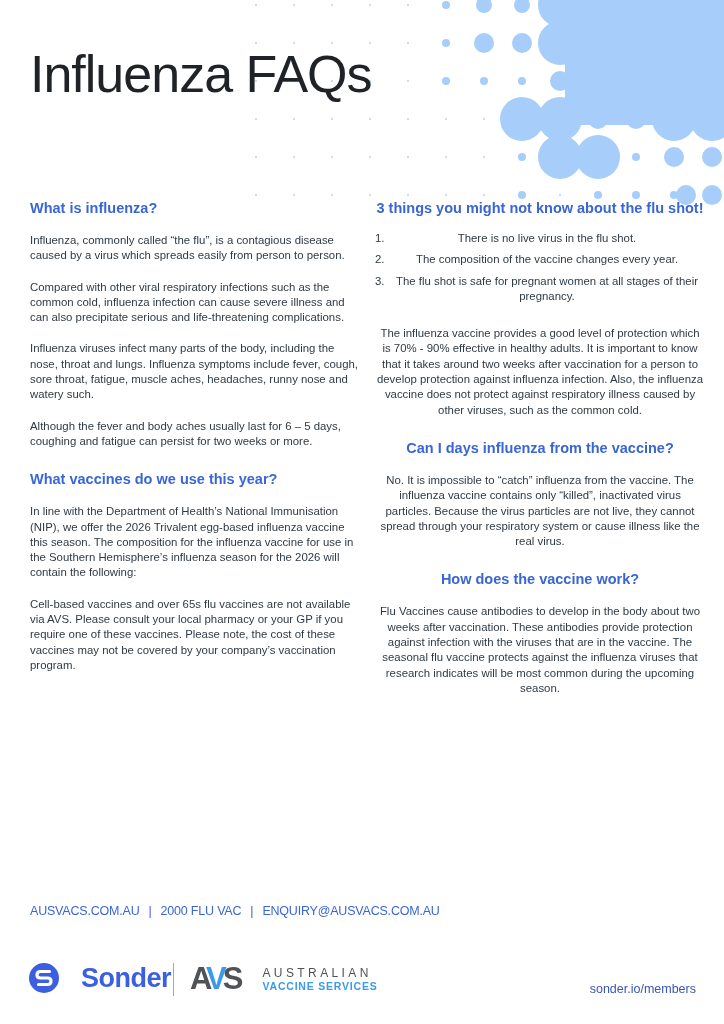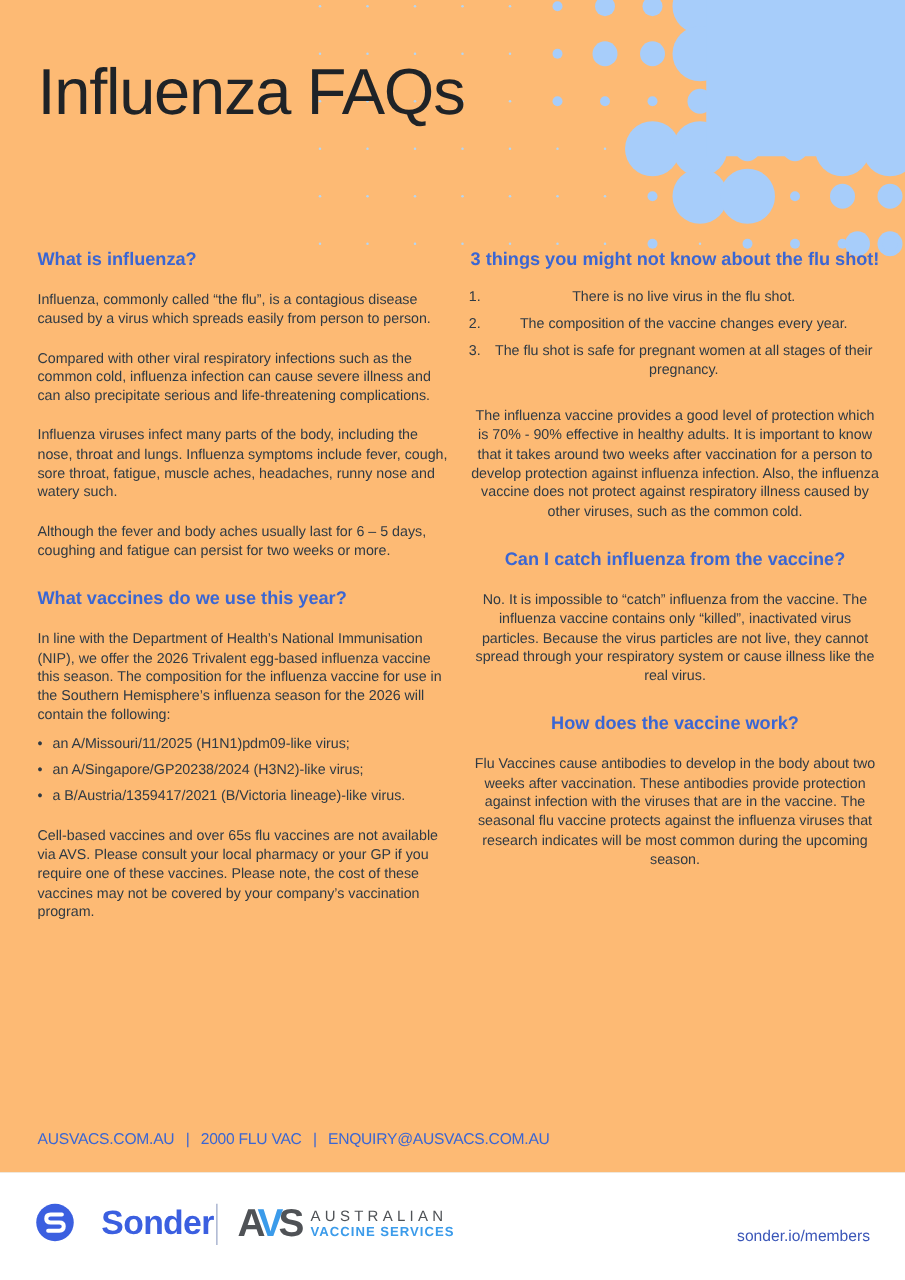--- a/index.html
+++ b/index.html
@@ -2,21 +2,21 @@
 <html><head>
 <meta charset="utf-8">
 <style>
   html, body { margin: 0; padding: 0; }
   body {
     width: 724px; height: 1024px; overflow: hidden; position: relative;
     background: #c2e7fb;
     font-family: "Liberation Sans", sans-serif;
     color: #2f3a44;
   }
-  .page { position: absolute; left: 0; top: 0; width: 724px; height: 938px; background: #fdba74; overflow: hidden; }
+  .page { position: absolute; left: 0; top: 0; width: 724px; height: 938px; background: #ffffff; overflow: hidden; }
   #dots { position: absolute; left: 0; top: 0; width: 724px; height: 240px; pointer-events: none; }
   .title {
     position: absolute; left: 30px; top: 44px; margin: 0;
     font-size: 52px; font-weight: 400; color: #1f2327; letter-spacing: -1px;
     font-family: "Liberation Sans", sans-serif;
   }
   .col { position: absolute; top: 200px; width: 330px; }
   .col.left { left: 30px; }
   .col.right { left: 375px; text-align: center; }
   h2 {
@@ -38,21 +38,21 @@
   .contact .sep { margin: 0 9px; }
   .footer { position: absolute; left: 0; top: 938px; width: 724px; height: 86px; background: #ffffff; }
   .sonder-logo { position: absolute; left: 28px; top: 962px; display: flex; align-items: center; gap: 15px; }
   .sonder-text { font-size: 27px; font-weight: 700; color: #3b5fe0; margin-left: 6px; letter-spacing: -0.5px; }
   .logo-divider { position: absolute; left: 173px; top: 963px; width: 1px; height: 33px; background: #9aa7c7; }
   .avs-logo { position: absolute; left: 190px; top: 964px; display: flex; align-items: center; }
   .avs-mark { font-size: 31px; font-weight: 700; letter-spacing: -4px; line-height: 30px; }
   .avs-mark .a { color: #4f5256; }
   .avs-mark .v { color: #3b9bea; }
   .avs-mark .s { color: #4f5256; }
-  .avs-words { margin-left: 9px; display: flex; flex-direction: column; }
+  .avs-words { margin-left: 23px; display: flex; flex-direction: column; }
   .avs-words .w1 { font-size: 12px; letter-spacing: 3.4px; color: #4f5256; line-height: 13px; }
   .avs-words .w2 { font-size: 10.5px; font-weight: 700; letter-spacing: 0.8px; color: #3b9bea; line-height: 12px; }
   .members-link { position: absolute; right: 28px; top: 982px; font-size: 12.5px; color: #3a56b8; }
 </style>
 </head>
 <body>
 
 <div class="page">
   <svg id="dots" xmlns="http://www.w3.org/2000/svg" width="724" height="240">
       <circle cx="256" cy="5" r="1" fill="#b3d6f5"></circle>
@@ -144,43 +144,38 @@
     <div class="section">
       <h2>What is influenza?</h2>
       <p>Influenza, commonly called “the flu”, is a contagious disease caused by a virus which spreads easily from person to person.</p>
       <p>Compared with other viral respiratory infections such as the common cold, influenza infection can cause severe illness and can also precipitate serious and life-threatening complications.</p>
       <p>Influenza viruses infect many parts of the body, including the nose, throat and lungs. Influenza symptoms include fever, cough, sore throat, fatigue, muscle aches, headaches, runny nose and watery such.</p>
       <p>Although the fever and body aches usually last for 6 – 5 days, coughing and fatigue can persist for two weeks or more.</p>
     </div>
     <div class="section">
       <h2>What vaccines do we use this year?</h2>
       <p>In line with the Department of Health’s National Immunisation (NIP), we offer the 2026 Trivalent egg-based influenza vaccine this season. The composition for the influenza vaccine for use in the Southern Hemisphere’s influenza season for the 2026 will contain the following:</p>
-      <ul class="bullets">
-        <li>an A/Missouri/11/2025 (H1N1)pdm09-like virus;</li>
-        <li>an A/Singapore/GP20238/2024 (H3N2)-like virus;</li>
-        <li>a B/Austria/1359417/2021 (B/Victoria lineage)-like virus.</li>
-      </ul>
       <p>Cell-based vaccines and over 65s flu vaccines are not available via AVS. Please consult your local pharmacy or your GP if you require one of these vaccines. Please note, the cost of these vaccines may not be covered by your company’s vaccination program.</p>
     </div>
   </div>
 
   <div class="col right">
     <div class="section">
       <h2>3 things you might not know about the flu shot!</h2>
       <ol class="things">
         <li><span class="num">1.</span><span>There is no live virus in the flu shot.</span></li>
         <li><span class="num">2.</span><span>The composition of the vaccine changes every year.</span></li>
         <li><span class="num">3.</span><span>The flu shot is safe for pregnant women at all stages of their pregnancy.</span></li>
       </ol>
     </div>
     <div class="section">
       <p>The influenza vaccine provides a good level of protection which is 70% - 90% effective in healthy adults. It is important to know that it takes around two weeks after vaccination for a person to develop protection against influenza infection. Also, the influenza vaccine does not protect against respiratory illness caused by other viruses, such as the common cold.</p>
     </div>
     <div class="section">
-      <h2>Can I catch influenza from the vaccine?</h2>
+      <h2>Can I days influenza from the vaccine?</h2>
       <p>No. It is impossible to “catch” influenza from the vaccine. The influenza vaccine contains only “killed”, inactivated virus particles. Because the virus particles are not live, they cannot spread through your respiratory system or cause illness like the real virus.</p>
     </div>
     <div class="section">
       <h2>How does the vaccine work?</h2>
       <p>Flu Vaccines cause antibodies to develop in the body about two weeks after vaccination. These antibodies provide protection against infection with the viruses that are in the vaccine. The seasonal flu vaccine protects against the influenza viruses that research indicates will be most common during the upcoming season.</p>
     </div>
   </div>
 
   <div class="contact">
     <span>AUSVACS.COM.AU</span><span class="sep">|</span><span>2000 FLU VAC</span><span class="sep">|</span><span>ENQUIRY@AUSVACS.COM.AU</span>

